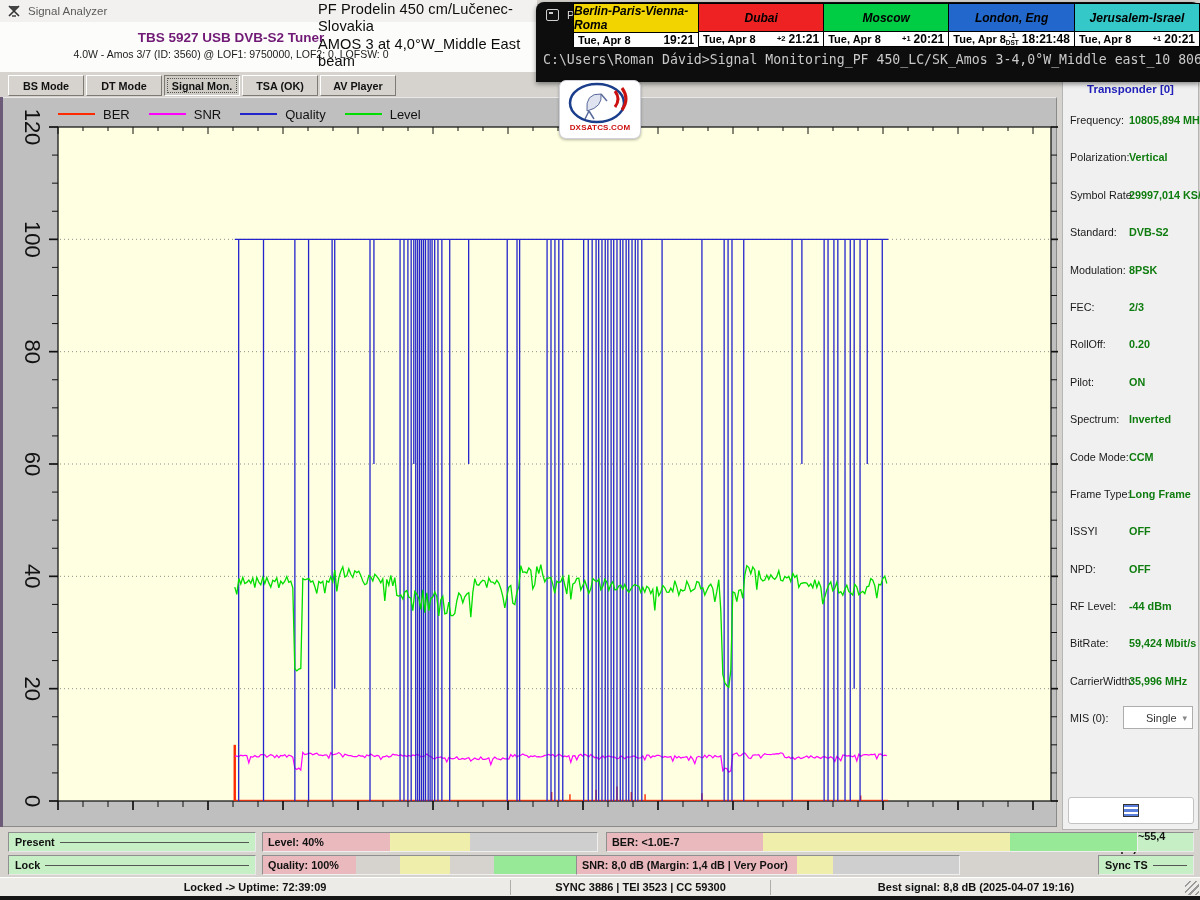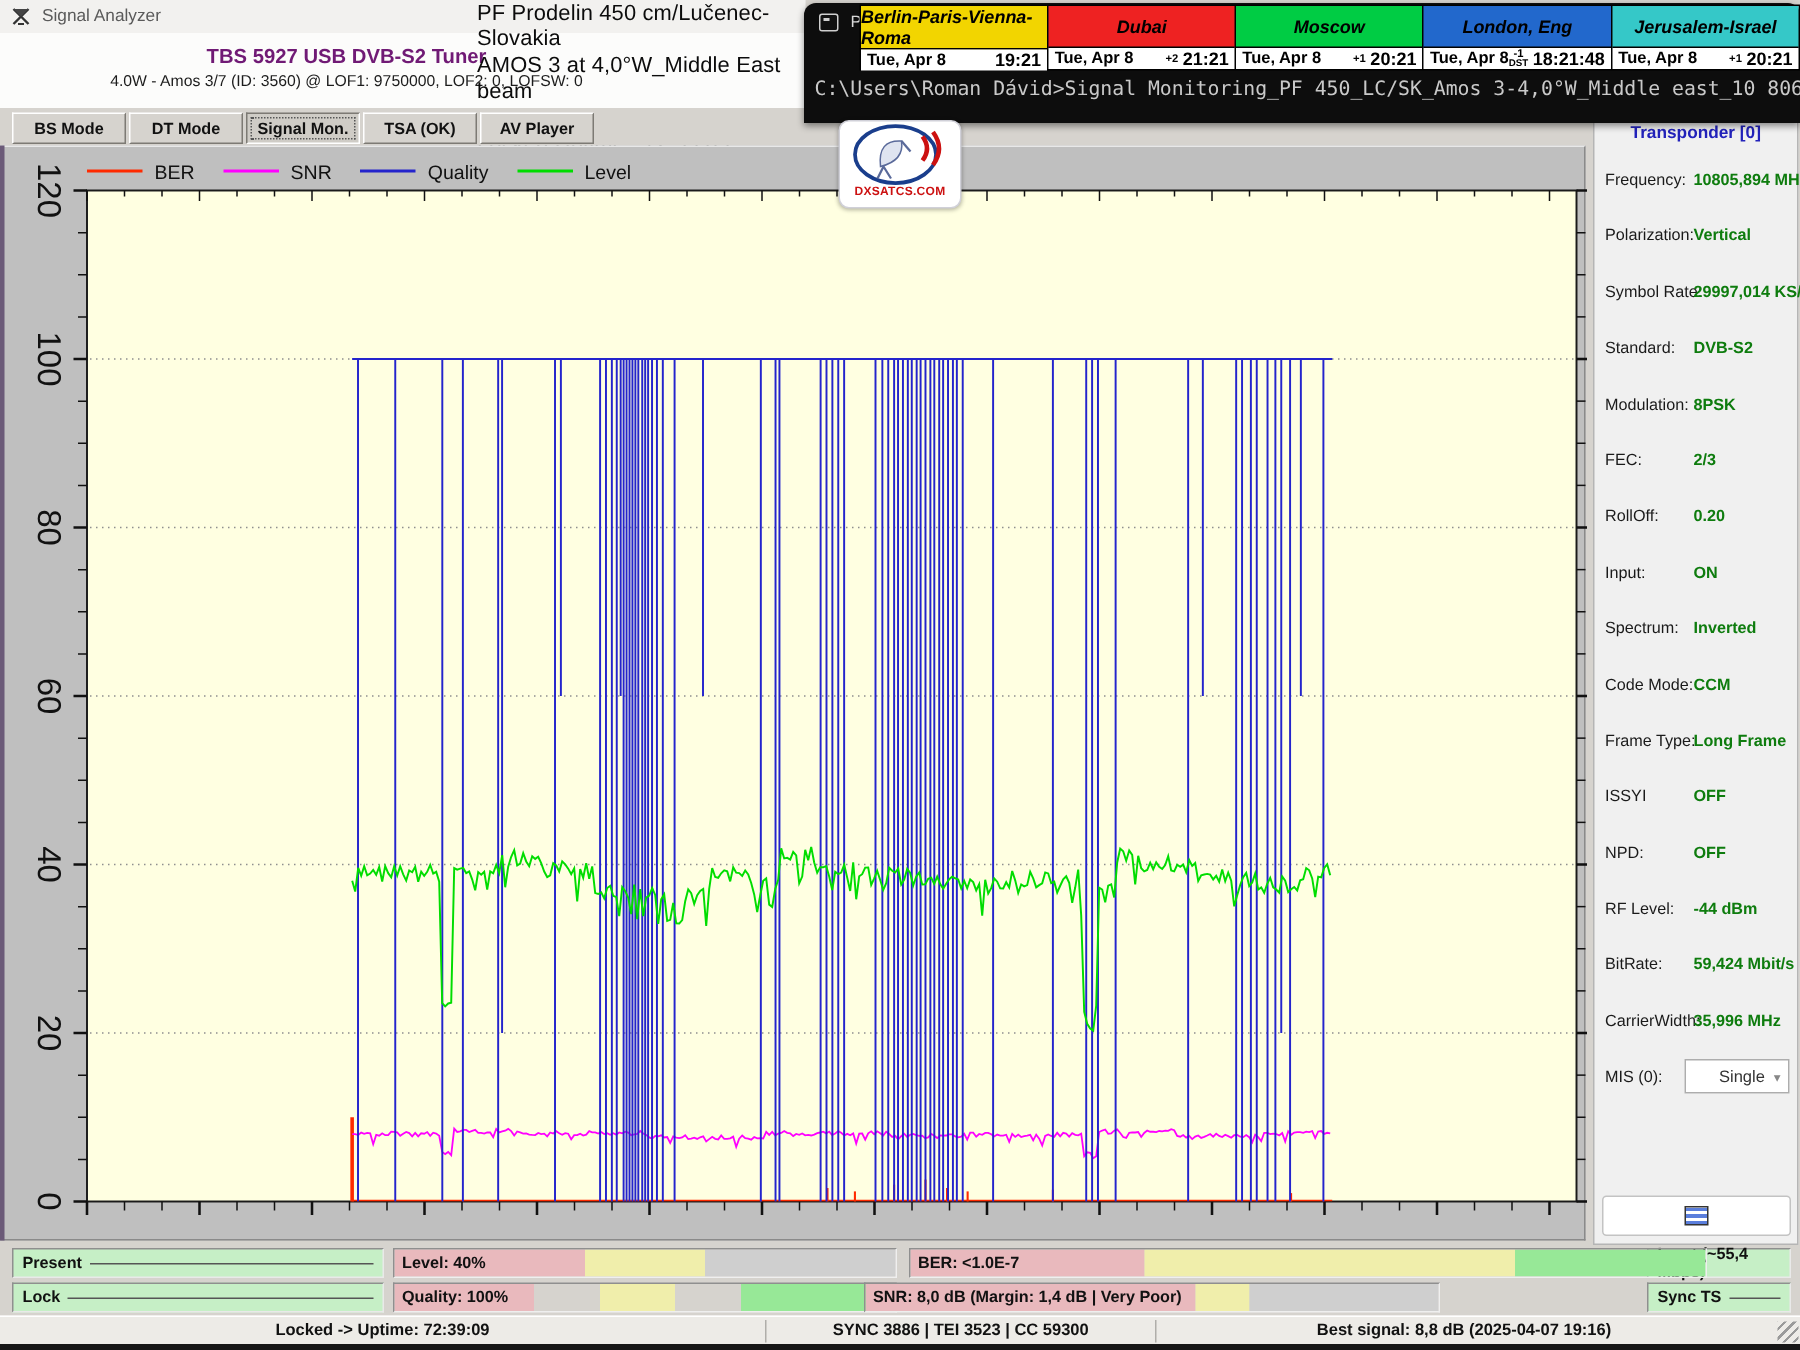--- a/index.html
+++ b/index.html
@@ -467,21 +467,21 @@
       </div>
       <div class="p-row">
         <span class="p-lab">FEC:</span>
         <span class="p-val">2/3</span>
       </div>
       <div class="p-row">
         <span class="p-lab">RollOff:</span>
         <span class="p-val">0.20</span>
       </div>
       <div class="p-row">
-        <span class="p-lab">Input:</span>
+        <span class="p-lab">Pilot:</span>
         <span class="p-val">ON</span>
       </div>
       <div class="p-row">
         <span class="p-lab">Spectrum:</span>
         <span class="p-val">Inverted</span>
       </div>
       <div class="p-row">
         <span class="p-lab">Code Mode:</span>
         <span class="p-val">CCM</span>
       </div>

